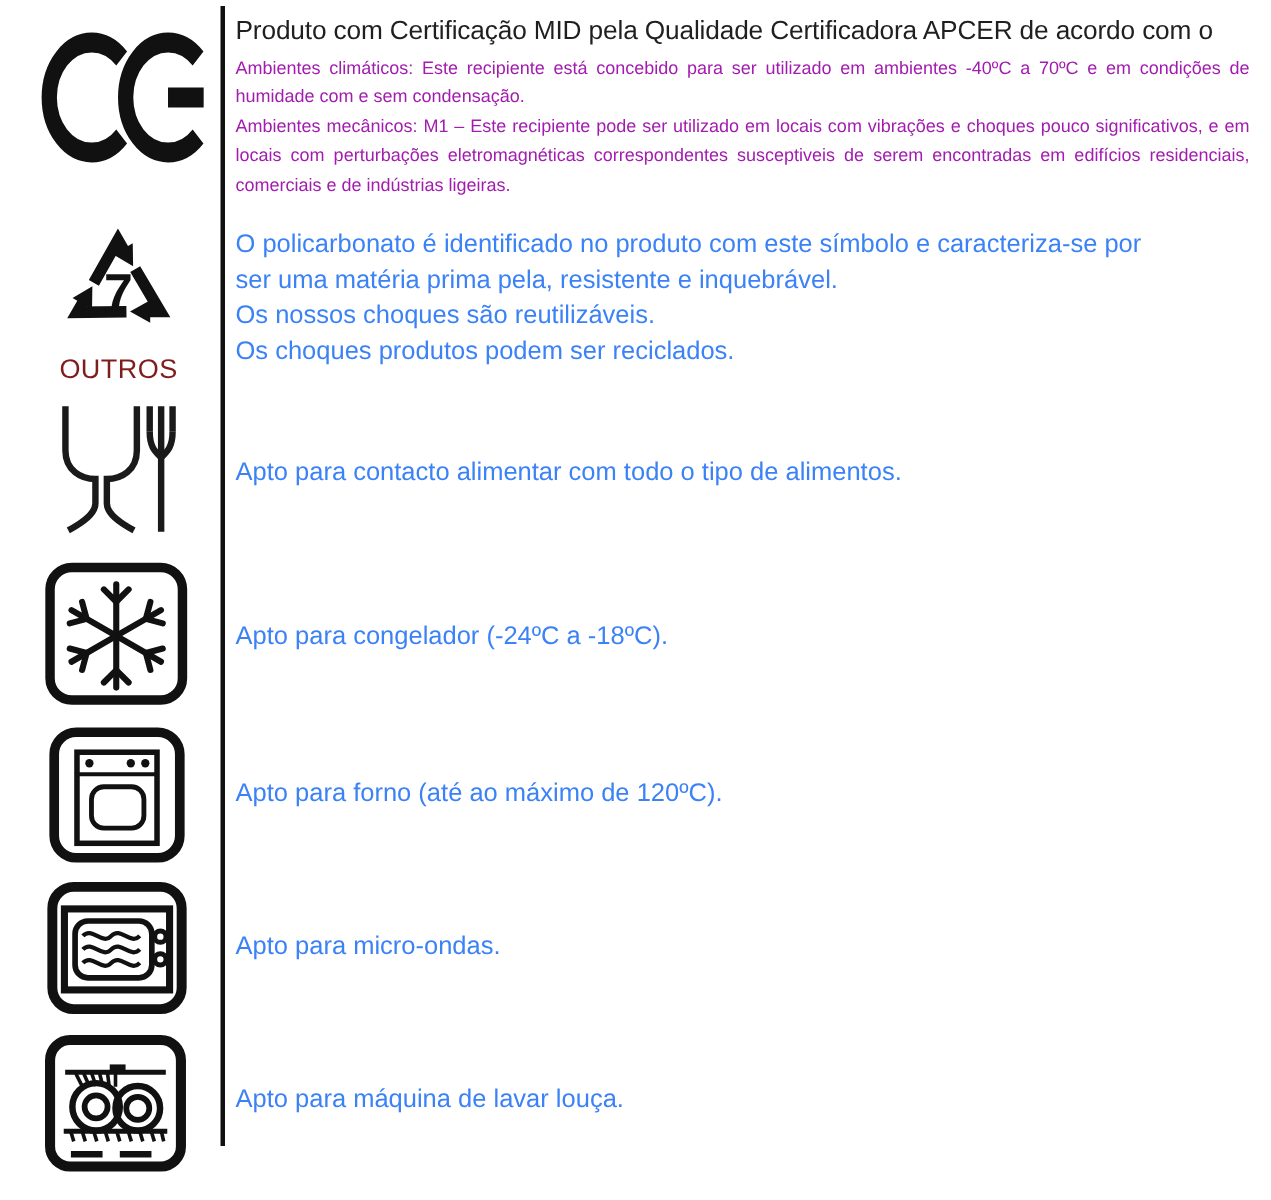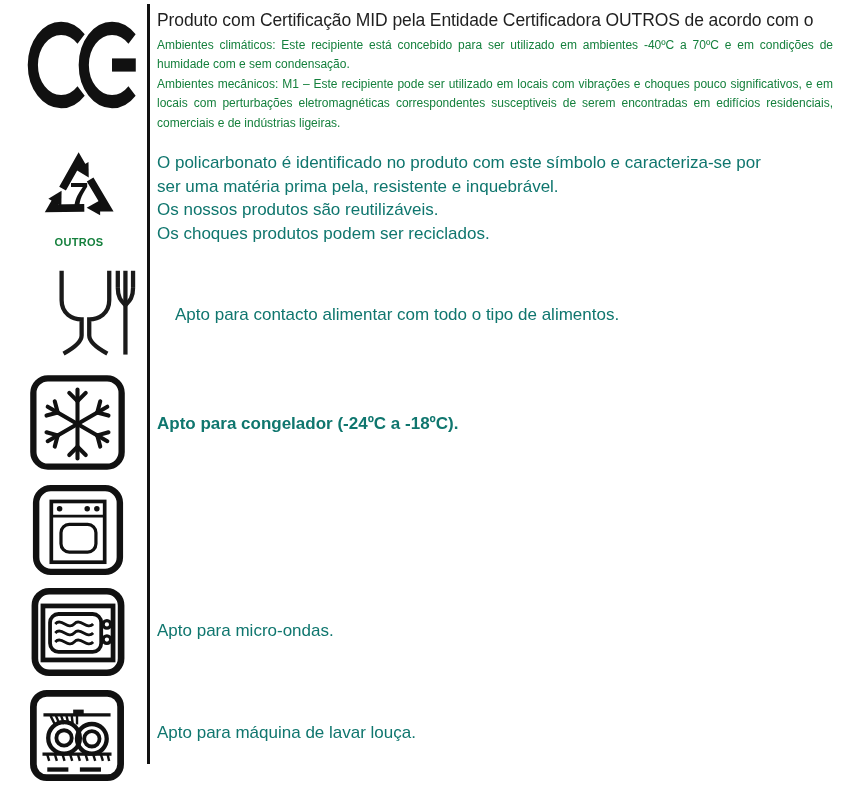--- a/index.html
+++ b/index.html
@@ -10,46 +10,46 @@
     font-family:"Liberation Sans", sans-serif;
     color:#1c1c1c;
     overflow:hidden;
     box-sizing:border-box;
   }
   .divider{
     position:absolute;left:147px;top:4px;width:3px;height:760px;
     background:#111;
   }
   .row{display:flex;box-sizing:border-box;}
-  .r1{height:138px;} .r2{height:120px;} .r3{height:110px;margin-left:18px;}
+  .r1{height:138px;} .r2{height:120px;} .r3{height:110px;}
   .r4{height:109px;} .r5{height:103px;} .r6{height:102px;} .r7{height:118px;}
   .icon-cell{
     width:148px;flex:0 0 148px;
     display:flex;justify-content:center;align-items:flex-start;
     box-sizing:border-box;
   }
   .text-cell{
     flex:1;min-width:0;
     padding-left:9px;padding-right:14px;
     box-sizing:border-box;
   }
   .text-cell.center{display:flex;flex-direction:column;justify-content:center;}
   .title-line{
     font-size:17.5px;line-height:26.5px;letter-spacing:-0.1px;
     color:#1f1f1f;white-space:nowrap;
   }
   .small{
     font-size:12px;line-height:19.5px;margin:0;text-align:justify;
-    color:#15803d;
-  }
-  .line{font-size:17px;line-height:23.5px;white-space:nowrap;color:#0f766e;}
+    color:#a21caf;
+  }
+  .line{font-size:17px;line-height:23.5px;white-space:nowrap;color:#3b82f6;}
   .r4 .line{line-height:24px;}
   .recy-wrap{display:flex;flex-direction:column;align-items:center;margin-top:2px;}
   .recy-label{
-    font-size:11px;font-weight:bold;letter-spacing:0.3px;color:#15803d;
+    font-size:18px;font-weight:normal;letter-spacing:0.3px;color:#7f1d1d;
     margin-top:1px;
   }
   svg{display:block;}
 </style>
 </head>
 <body>
 
 <div class="sheet">
   <div class="divider"></div>
 
@@ -57,21 +57,21 @@
     <div class="icon-cell" style="padding-top:21px;padding-left:20px;">
       <svg width="116" height="88" viewBox="0 0 205 120" preserveAspectRatio="none">
         <g fill="none" stroke="#111" stroke-width="18">
           <path d="M97.4,24.6 A50,50 0 1 0 97.4,95.4"></path>
           <path d="M187.4,24.6 A50,50 0 1 0 187.4,95.4"></path>
           <path d="M152,60 H194"></path>
         </g>
       </svg>
     </div>
     <div class="text-cell" style="padding-top:7px;">
-      <div class="title-line">Produto com Certificação MID pela Entidade Certificadora OUTROS de acordo com o</div>
+      <div class="title-line">Produto com Certificação MID pela Qualidade Certificadora APCER de acordo com o</div>
       <p class="small" style="margin-top:2px;">Ambientes climáticos: Este recipiente está concebido para ser utilizado em ambientes -40ºC a 70ºC e em condições de humidade com e sem condensação.</p>
       <p class="small">Ambientes mecânicos: M1 – Este recipiente pode ser utilizado em locais com vibrações e choques pouco significativos, e em locais com perturbações eletromagnéticas correspondentes susceptiveis de serem encontradas em edifícios residenciais, comerciais e de indústrias ligeiras.</p>
     </div>
   </div>
 
   <div class="row r2">
     <div class="icon-cell" style="padding-left:10px;">
       <div class="recy-wrap">
         <svg width="96" height="95" viewBox="0 0 100 92">
           <g id="rarrow" fill="none" stroke="#111" stroke-width="8">
@@ -81,21 +81,21 @@
           <use href="#rarrow" transform="rotate(120 50 50.67)"></use>
           <use href="#rarrow" transform="rotate(240 50 50.67)"></use>
           <text x="50" y="66" text-anchor="middle" font-size="36" font-weight="600" fill="#111" font-family="Liberation Sans, sans-serif">7</text>
         </svg>
         <div class="recy-label">OUTROS</div>
       </div>
     </div>
     <div class="text-cell" style="padding-top:13px;">
       <div class="line">O policarbonato é identificado no produto com este símbolo e caracteriza-se por</div>
       <div class="line">ser uma matéria prima pela, resistente e inquebrável.</div>
-      <div class="line">Os nossos produtos são reutilizáveis.</div>
+      <div class="line">Os nossos choques são reutilizáveis.</div>
       <div class="line">Os choques produtos podem ser reciclados.</div>
     </div>
   </div>
 
   <div class="row r3">
     <div class="icon-cell" style="padding-top:8px;padding-left:4px;">
       <svg width="86" height="100" viewBox="0 0 90 105">
         <g fill="none" stroke="#1a1a1a" stroke-width="4.5">
           <path d="M11,5 V36 C11,50 22,56 32,56 L32,73 C32,80 24,86 13,92"></path>
           <path d="M61,5 V36 C61,50 50,56 40,56 L40,73 C40,80 48,86 59,92"></path>
@@ -122,36 +122,39 @@
           <path d="M50,28 L41.5,19.5"></path>
           <path d="M50,28 L58.5,19.5"></path>
         </g>
         <use href="#flakearm" transform="rotate(60 50 51.5)"></use>
         <use href="#flakearm" transform="rotate(120 50 51.5)"></use>
         <use href="#flakearm" transform="rotate(180 50 51.5)"></use>
         <use href="#flakearm" transform="rotate(240 50 51.5)"></use>
         <use href="#flakearm" transform="rotate(300 50 51.5)"></use>
       </svg>
     </div>
-    <div class="text-cell center" style="padding-top:2px;font-weight:bold;">
+    <div class="text-cell center" style="padding-top:2px;">
       <div class="line">Apto para congelador (-24ºC a -18ºC).</div>
     </div>
   </div>
 
   <div class="row r5">
     <div class="icon-cell" style="padding-top:7px;padding-left:8px;">
       <svg width="92" height="92" viewBox="0 0 100 100">
         <rect x="4.5" y="4.5" width="91" height="91" rx="16" fill="none" stroke="#111" stroke-width="7"></rect>
         <rect x="21" y="19" width="58" height="66" fill="none" stroke="#111" stroke-width="4"></rect>
         <path d="M21,35 H79" stroke="#111" stroke-width="3" fill="none"></path>
         <circle cx="30" cy="27" r="3" fill="#111"></circle>
         <circle cx="60" cy="27" r="3" fill="#111"></circle>
         <circle cx="70.5" cy="27" r="3" fill="#111"></circle>
         <rect x="31.5" y="44" width="38" height="30" rx="9" fill="none" stroke="#111" stroke-width="3.5"></rect>
       </svg>
+    </div>
+    <div class="text-cell center">
+      <div class="line">Apto para forno (até ao máximo de 120ºC).</div>
     </div>
   </div>
 
   <div class="row r6">
     <div class="icon-cell" style="padding-top:7px;padding-left:8px;">
       <svg width="96" height="90" viewBox="0 0 100 95">
         <rect x="4.5" y="4.5" width="91" height="86" rx="15" fill="none" stroke="#111" stroke-width="7"></rect>
         <rect x="13" y="20" width="74" height="57" fill="none" stroke="#111" stroke-width="5"></rect>
         <rect x="20.5" y="28.5" width="54" height="40" rx="9" fill="none" stroke="#111" stroke-width="4"></rect>
         <g fill="none" stroke="#111" stroke-width="3">

